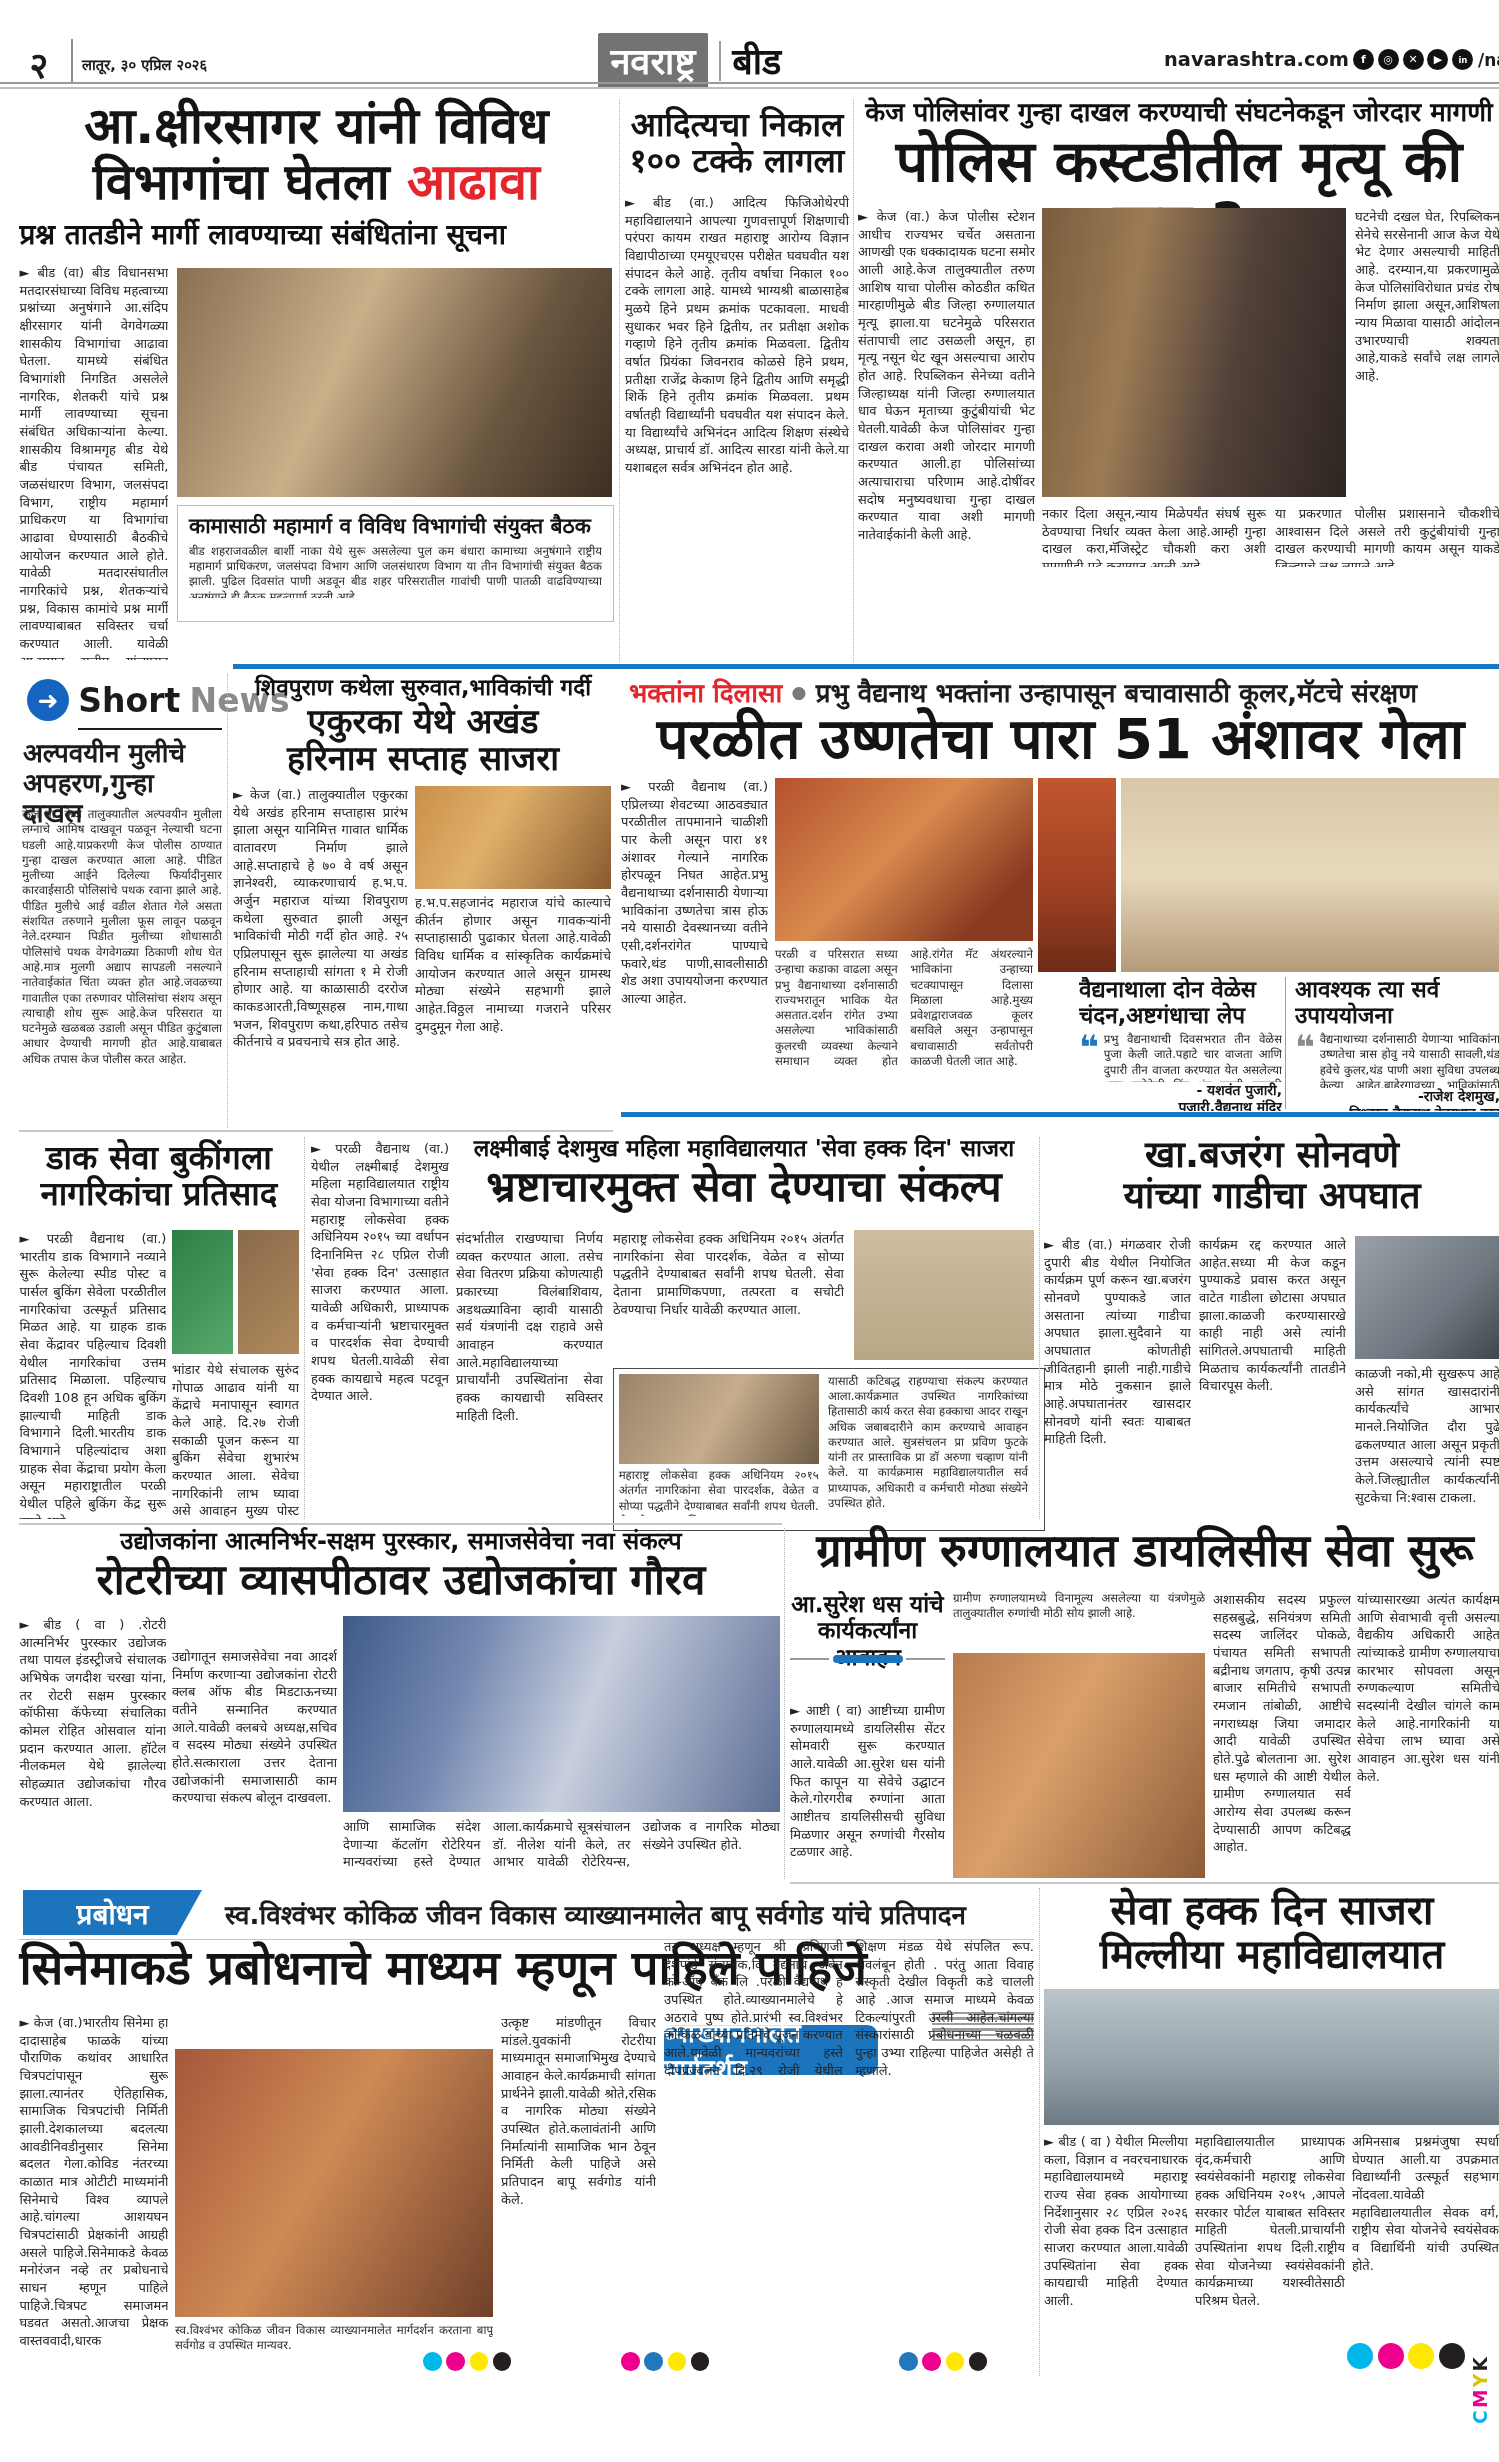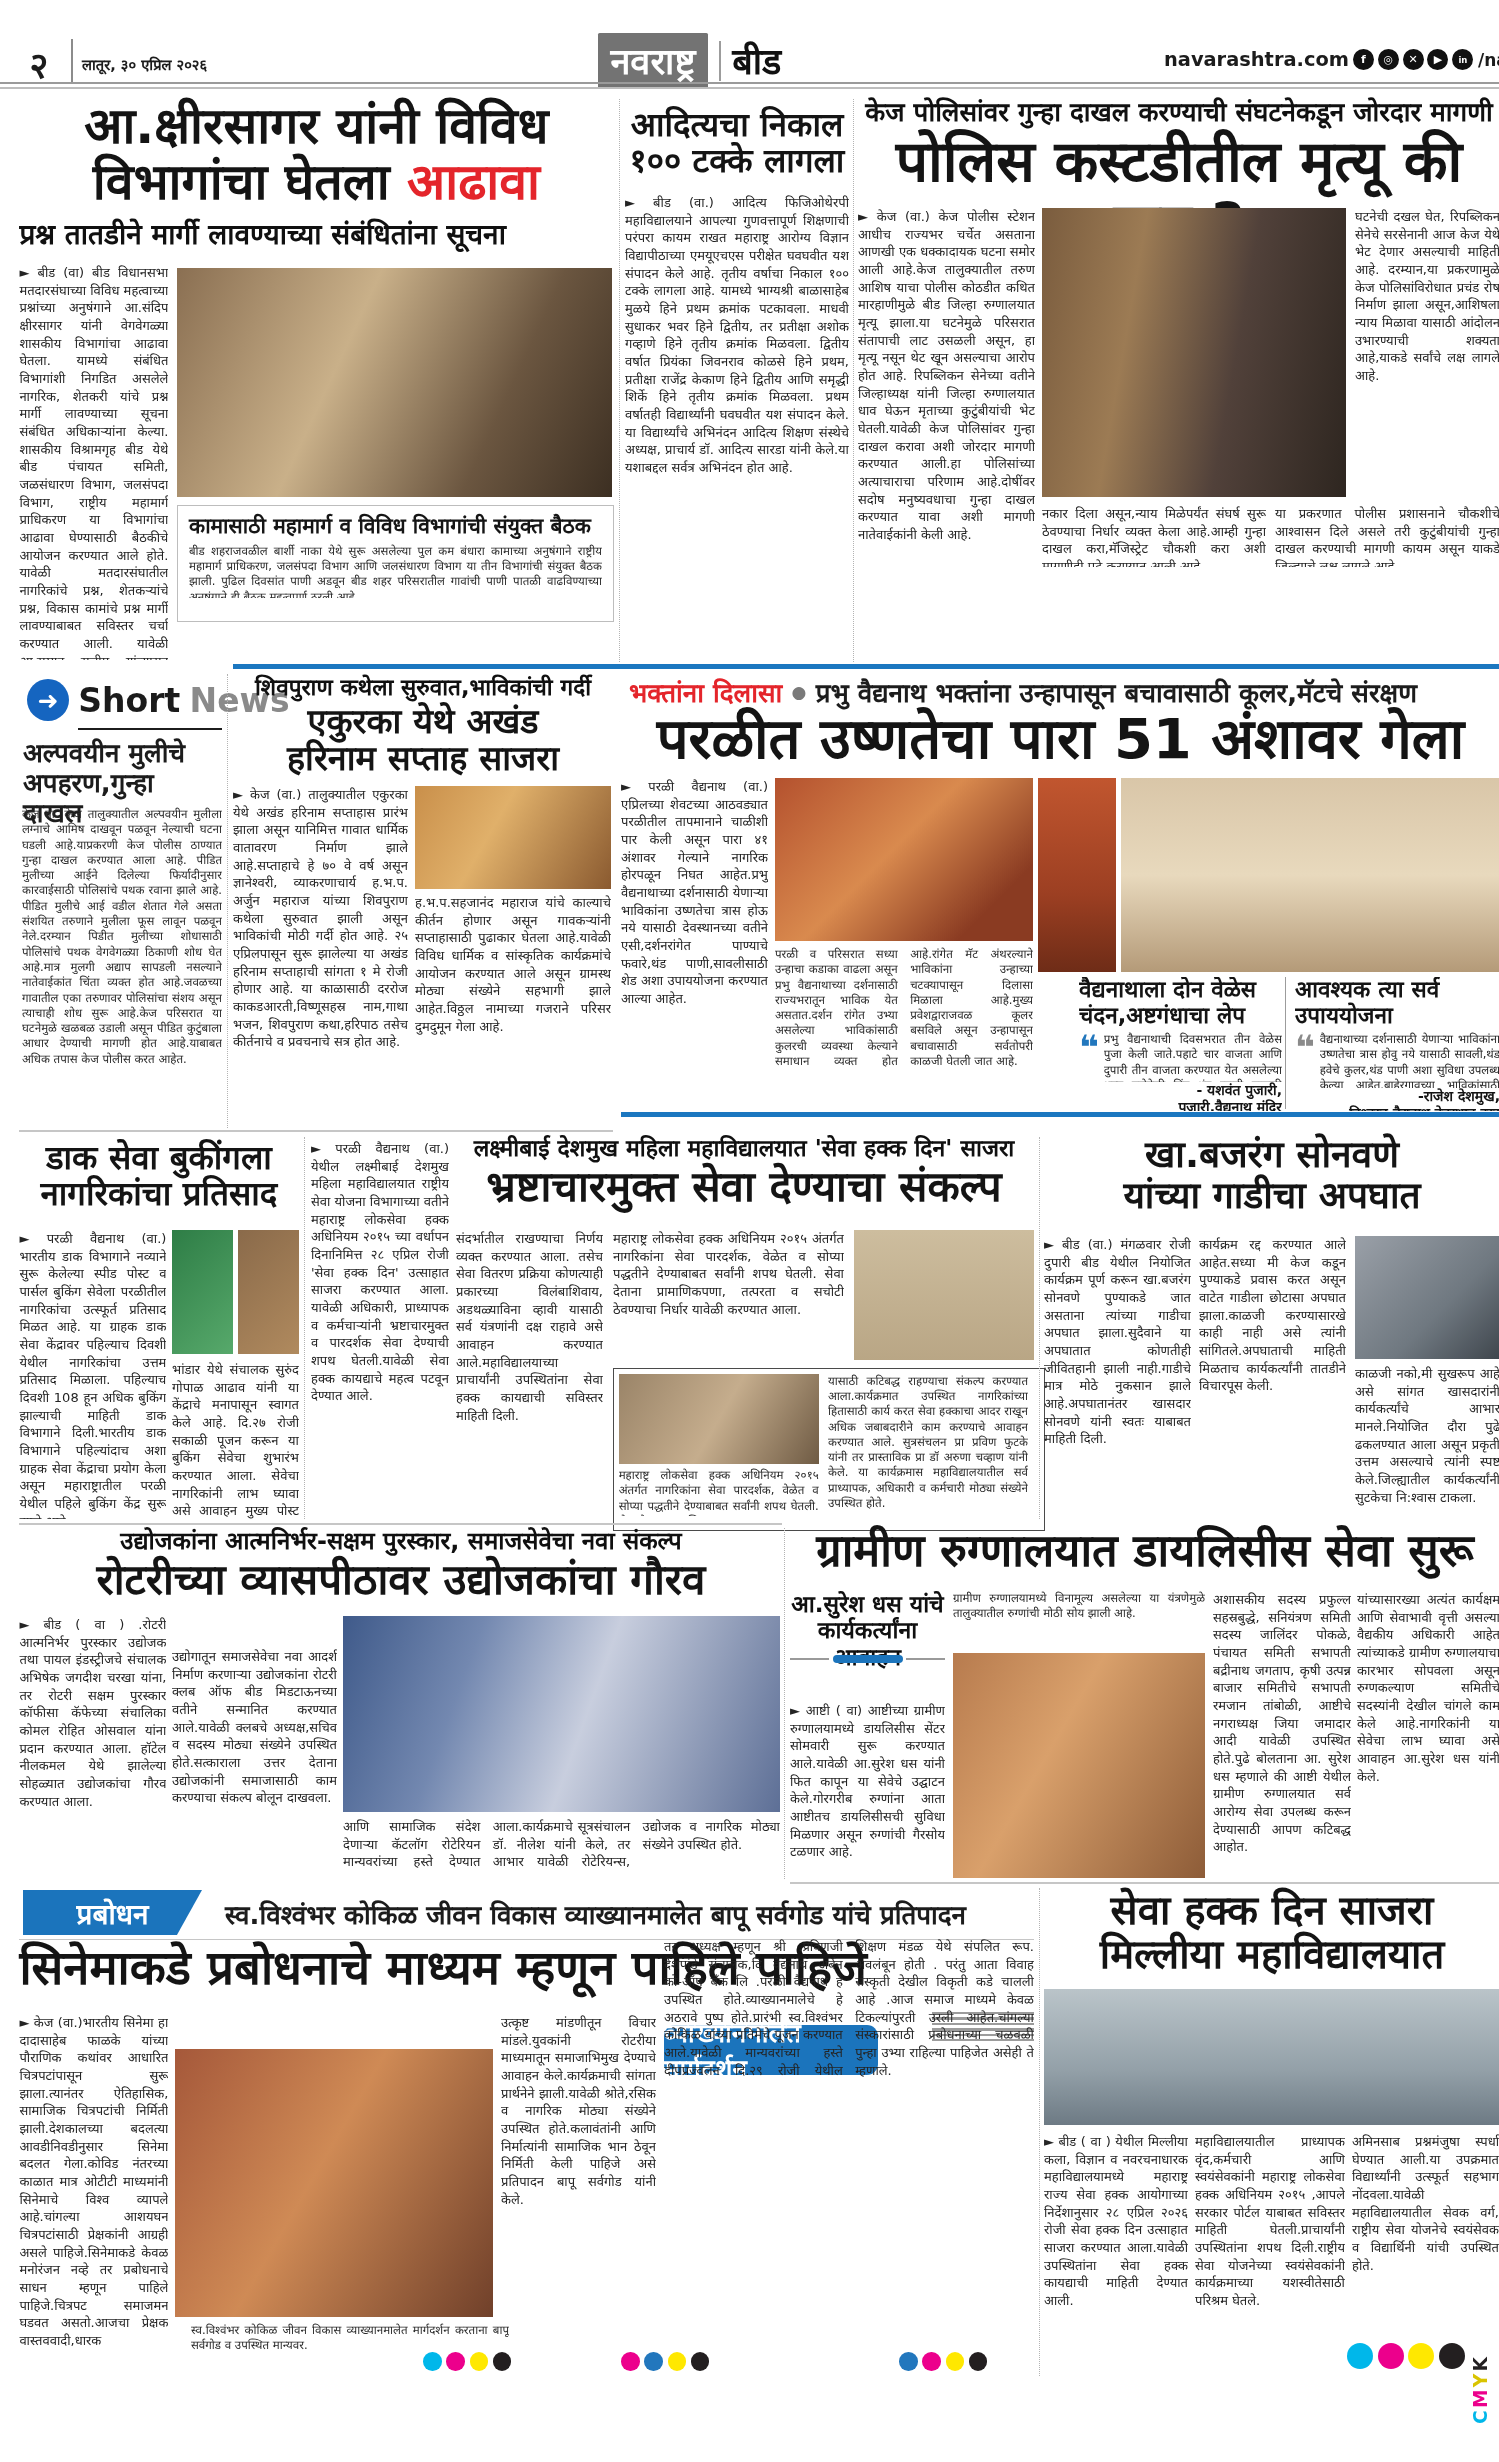--- a/index.html
+++ b/index.html
@@ -217,21 +217,21 @@
   <div class="abs bt" style="left:1357px;top:1591px;width:143px;height:287px;">यांच्यासारख्या अत्यंत कार्यक्षम आणि सेवाभावी वृत्ती असल्या वैद्यकीय अधिकारी आहेत त्यांच्याकडे ग्रामीण रुग्णालयाचा कारभार सोपवला असून रुग्णकल्याण समितीचे सदस्यांनी देखील चांगले काम केले आहे.नागरिकांनी या सेवेचा लाभ घ्यावा असे आवाहन आ.सुरेश धस यांनी केले.</div>
 
   <div class="abs hsep" style="left:790px;top:1882px;width:710px;"></div>
 
   <div class="abs slant-label" style="left:23px;top:1890px;width:179px;height:45px;">प्रबोधन</div>
   <div class="abs" style="left:225px;top:1896px;width:809px;font-size:26px;font-weight:700;">स्व.विश्वंभर कोकिळ जीवन विकास व्याख्यानमालेत बापू सर्वगोड यांचे प्रतिपादन</div>
   <div class="abs hsep" style="left:19.4px;top:1939px;width:1015px;height:0.8px;"></div>
   <div class="abs hl" style="left:19.4px;top:1942px;width:1015px;font-size:47px;text-align:left;">सिनेमाकडे प्रबोधनाचे माध्यम म्हणून पाहिले पाहिजे</div>
   <div class="abs bt" style="left:19.4px;top:2014px;width:149px;height:361px;">► केज (वा.)भारतीय सिनेमा हा दादासाहेब फाळके यांच्या पौराणिक कथांवर आधारित चित्रपटांपासून सुरू झाला.त्यानंतर ऐतिहासिक, सामाजिक चित्रपटांची निर्मिती झाली.देशकालच्या बदलत्या आवडीनिवडीनुसार सिनेमा बदलत गेला.कोविड नंतरच्या काळात मात्र ओटीटी माध्यमांनी सिनेमाचे विश्व व्यापले आहे.चांगल्या आशयघन चित्रपटांसाठी प्रेक्षकांनी आग्रही असले पाहिजे.सिनेमाकडे केवळ मनोरंजन नव्हे तर प्रबोधनाचे साधन म्हणून पाहिले पाहिजे.चित्रपट समाजमन घडवत असतो.आजचा प्रेक्षक वास्तववादी,धारक</div>
   <div class="abs photo" style="left:175px;top:2049px;width:318px;height:268px;background:linear-gradient(120deg,#a5583a,#cf8a55 45%,#70402a);"></div>
-  <div class="abs bts" style="left:175px;top:2323px;width:318px;height:53px;margin-left:16px;">स्व.विश्वंभर कोकिळ जीवन विकास व्याख्यानमालेत मार्गदर्शन करताना बापू सर्वगोड व उपस्थित मान्यवर.</div>
+  <div class="abs bts" style="left:175px;top:2323px;width:318px;height:53px;">स्व.विश्वंभर कोकिळ जीवन विकास व्याख्यानमालेत मार्गदर्शन करताना बापू सर्वगोड व उपस्थित मान्यवर.</div>
   <div class="abs bt" style="left:501px;top:2014px;width:155px;height:361px;">उत्कृष्ट मांडणीतून विचार मांडले.युवकांनी रोटरीया माध्यमातून समाजाभिमुख देण्याचे आवाहन केले.कार्यक्रमाची सांगता प्रार्थनेने झाली.यावेळी श्रोते,रसिक व नागरिक मोठ्या संख्येने उपस्थित होते.कलावंतांनी आणि निर्मात्यांनी सामाजिक भान ठेवून निर्मिती केली पाहिजे असे प्रतिपादन बापू सर्वगोड यांनी केले.</div>
   <div class="abs round-blue" style="left:664px;top:2001px;width:214px;height:50px;margin-top:24px;">व्याख्यानमालेत मार्गदर्शन</div>
   <div class="abs gray-lines" style="left:932px;top:2009px;width:102px;height:34px;"></div>
   <div class="abs bt c2" style="left:664px;top:1938px;width:370px;height:314px;">
     <span>तर अध्यक्ष म्हणून श्री .प्रविणजी देशपांडे संचालक,दि वैद्यनाथ अर्बन को-ऑप बँक लि .परळी वैद्यनाथ हे उपस्थित होते.व्याख्यानमालेचे हे अठरावे पुष्प होते.प्रारंभी स्व.विश्वंभर कोकिळ यांच्या प्रतिमेचे पूजन करण्यात आले.यावेळी मान्यवरांच्या हस्ते दीपप्रज्वलन दि.२९ रोजी येथील शिक्षण मंडळ येथे संपलित रूप.</span>
     <span>अवलंबून होती . परंतु आता विवाह संस्कृती देखील विकृती कडे चालली आहे .आज समाज माध्यमे केवळ टिकल्यांपुरती उरली आहेत.चांगल्या संस्कारांसाठी प्रबोधनाच्या चळवळी पुन्हा उभ्या राहिल्या पाहिजेत असेही ते म्हणाले.</span>
   </div>
 
   <div class="abs vsep" style="left:1039px;top:1888px;height:488px;"></div>
 

